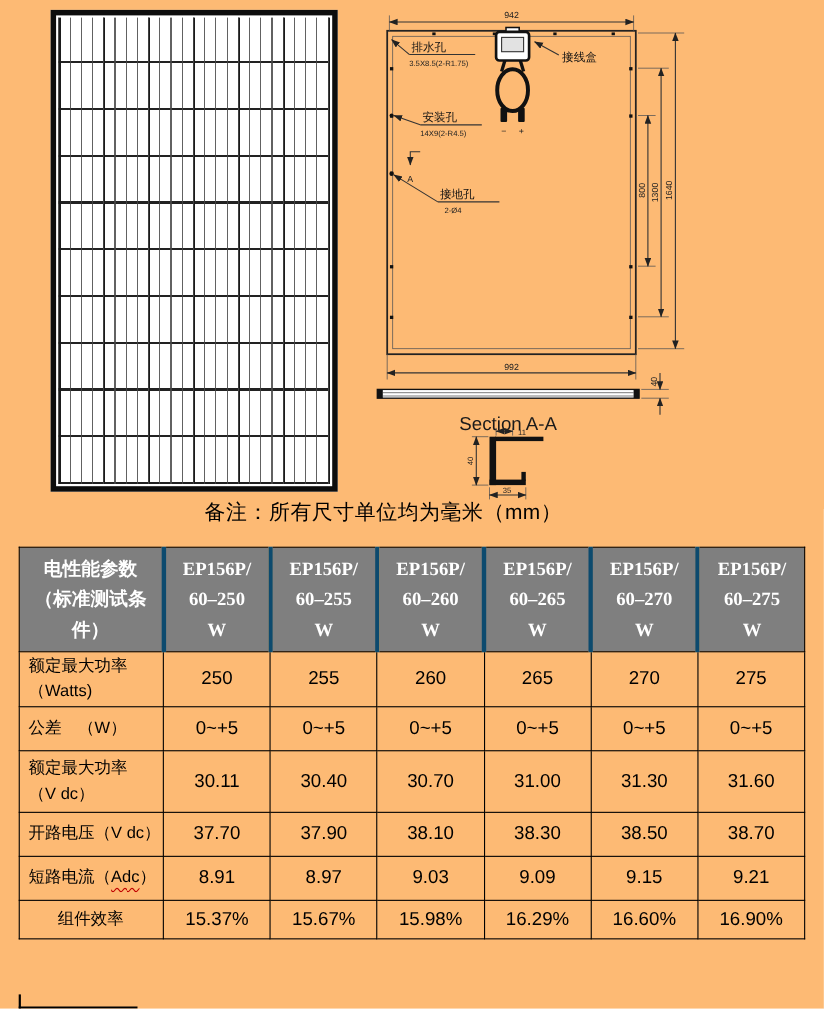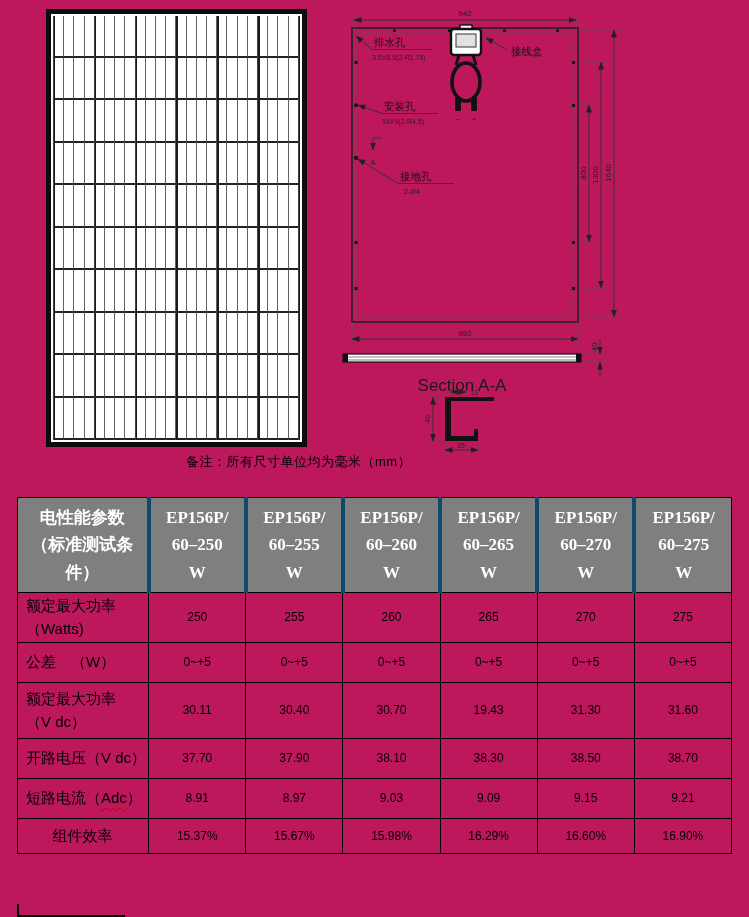--- a/index.html
+++ b/index.html
@@ -1,16 +1,16 @@
 <!DOCTYPE html>
 <html><head>
 <meta charset="utf-8">
 <style>
   html,body{margin:0;padding:0;background:#fff;}
-  .screen{position:relative;width:749px;height:917px;background:#be185d;overflow:hidden;
+  .screen{position:relative;width:749px;height:917px;background:#fdba74;overflow:hidden;
           font-family:"Liberation Sans",sans-serif;color:#000;}
 
   
   .module-view{position:absolute;left:46px;top:9px;width:251px;height:428px;
                border:5px solid #0d0d0d;background:#fff;}
   .module-grid{position:absolute;inset:2px;
     background-image:
       repeating-linear-gradient(90deg, rgba(70,70,70,.85) 0 1px, transparent 1px 10.2px),
       repeating-linear-gradient(90deg, #1b1b1b 0 2px, transparent 2px 40.9px),
       repeating-linear-gradient(0deg, #222 0 2px, transparent 2px 42.5px);
@@ -20,38 +20,38 @@
   .dim-drawing{position:absolute;left:338px;top:5px;width:412px;height:450px;}
   .dl{stroke:#333;stroke-width:1;fill:none;}
   .thin{stroke:#555;stroke-width:.7;fill:none;}
   .frame{stroke:#222;stroke-width:1.6;fill:none;}
   .dimtxt{font-family:"Liberation Sans",sans-serif;font-size:8px;fill:#222;}
   .spectxt{font-family:"Liberation Sans",sans-serif;font-size:7px;fill:#222;}
   .cjk{font-family:"Liberation Sans",sans-serif;font-size:10.5px;fill:#111;}
   .sectxt{font-family:"Liberation Sans",sans-serif;font-size:17px;fill:#1a1a1a;}
 
   
-  .note{position:absolute;left:186px;top:453px;font-size:13px;color:#000;
+  .note{position:absolute;left:186px;top:453px;font-size:19px;color:#000;
         font-family:"Liberation Sans",sans-serif;letter-spacing:.5px;}
 
   
   .table-wrap{position:absolute;left:17px;top:497px;width:715px;}
   table.params{border-collapse:collapse;table-layout:fixed;width:715px;}
   table.params th, table.params td{border:1.5px solid #000;vertical-align:middle;
         font-family:"Liberation Sans",sans-serif;overflow:hidden;margin-top:16px;}
   table.params th{background:#7f7f7f;color:#fff;text-align:center;
         font-family:"Liberation Serif",serif;font-weight:bold;font-size:17px;
         line-height:1.62;white-space:pre-line;}
   table.params th + th{border-left:4px solid #0c4a6e;font-family:Liberation Serif, serif;}
   tr.hdr{height:95px;}
   tr.r0{height:48px;} tr.r1{height:40px;} tr.r2{height:56px;} tr.r3{height:53px;}
   tr.r4{height:40px;} tr.r5{height:40px;} tr.r6{height:35px;}
   td.lbl{font-size:15px;text-align:left;padding-left:8px;white-space:pre-wrap;line-height:1.55;}
   td.lbl.center{text-align:center;padding-left:0;}
-  td.val{font-size:12px;text-align:center;}
+  td.val{font-size:17px;text-align:center;}
   .sq{text-decoration:underline;text-decoration-style:wavy;text-decoration-color:#c00000;
       text-decoration-thickness:1px;text-underline-offset:4px;}
   .partial-row{position:absolute;left:17px;top:904px;width:106px;height:11px;
       border-left:2px solid #000;border-bottom:2px solid #000;}
 </style>
 </head>
 <body>
 
 <div class="screen">
 
@@ -256,21 +256,21 @@
           <td class="val">0~+5</td>
           <td class="val">0~+5</td>
           <td class="val">0~+5</td>
         </tr>
         <tr class="r2">
           <td class="lbl">额定最大功率
 （V dc）</td>
           <td class="val">30.11</td>
           <td class="val">30.40</td>
           <td class="val">30.70</td>
-          <td class="val">19.43</td>
+          <td class="val">31.00</td>
           <td class="val">31.30</td>
           <td class="val">31.60</td>
         </tr>
         <tr class="r4">
           <td class="lbl">开路电压（V dc）</td>
           <td class="val">37.70</td>
           <td class="val">37.90</td>
           <td class="val">38.10</td>
           <td class="val">38.30</td>
           <td class="val">38.50</td>

